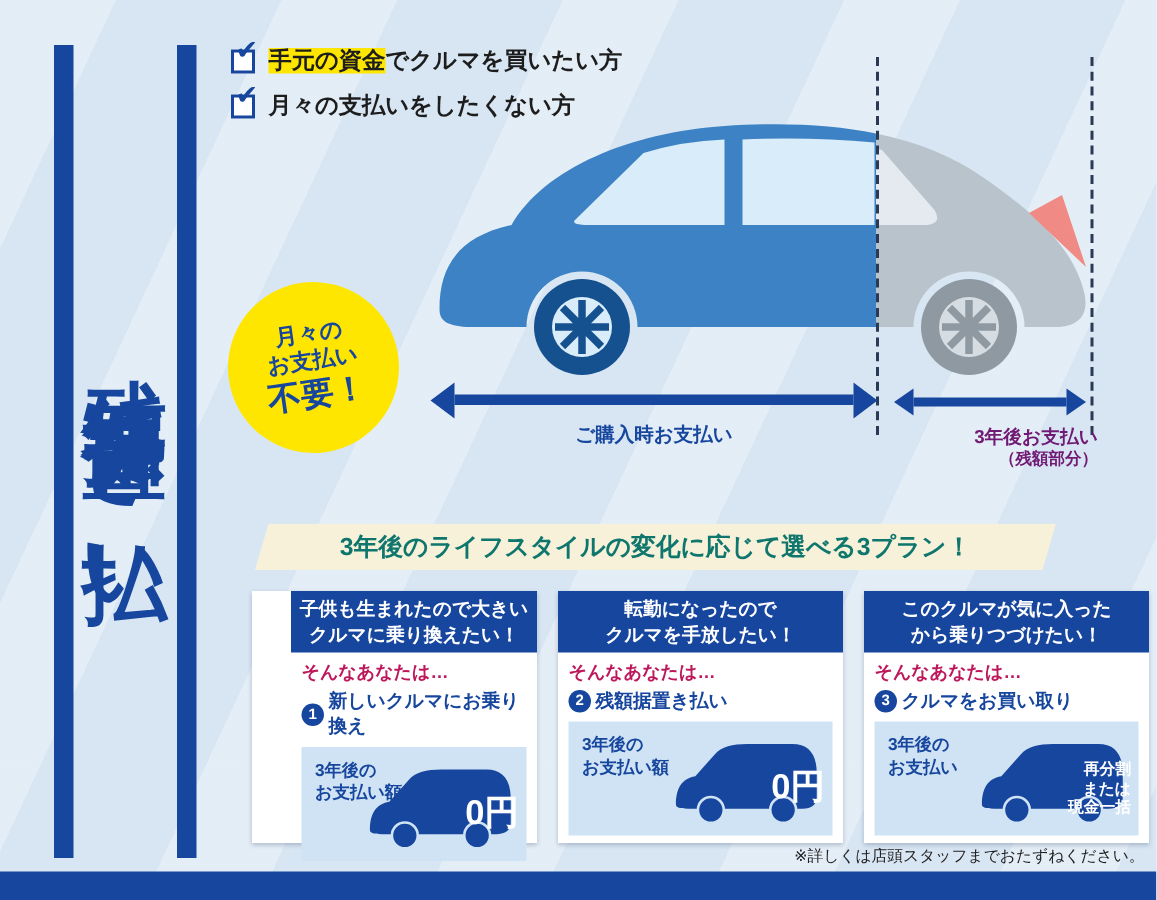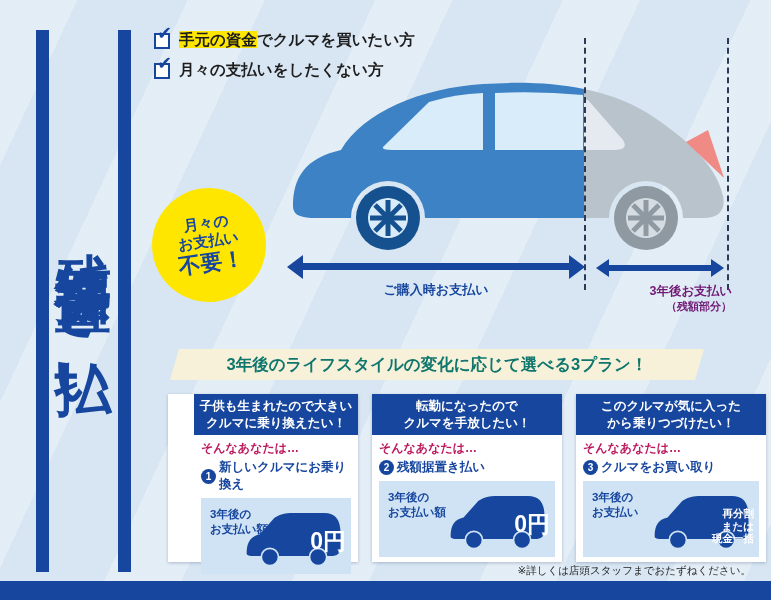--- a/index.html
+++ b/index.html
@@ -78,21 +78,21 @@
     color:#fff; font-size:10px; line-height:15px; text-align:center; margin-right:3px; }
   .price-box{ margin-top:5px; position:relative; height:76px; background:#cfe3f4;
     border-radius:0; }
   .price-label{ position:absolute; left:9px; top:9px; font-size:11.5px; font-weight:bold;
     color:#17469e; white-space:pre-line; line-height:1.3; }
   .mini-car{ position:absolute; right:5px; bottom:5px; width:104px; height:62px; }
   .price-value{ position:absolute; right:5px; bottom:17px; width:104px; text-align:right;
     color:#fff; font-weight:bold; font-size:23px; }
   .plan-3 .price-value{ font-size:10.5px; line-height:1.2; bottom:12px; white-space:pre-line; }
 
-  .footnote{ position:absolute; right:20px; top:564px; font-size:10.5px; color:#1d1d1d; }
+  .footnote{ position:absolute; right:8px; top:564px; font-size:10.5px; color:#1d1d1d; }
   .bottom-bar{ position:absolute; left:0; top:581px; width:771px; height:19px; background:#17469e; }
 </style>
 </head>
 <body>
 
 <div class="poster">
 
   <div class="vbar vbar-left"></div>
   <div class="vbar vbar-right"></div>
   <div class="vertical-title">残額据置き払い</div>

